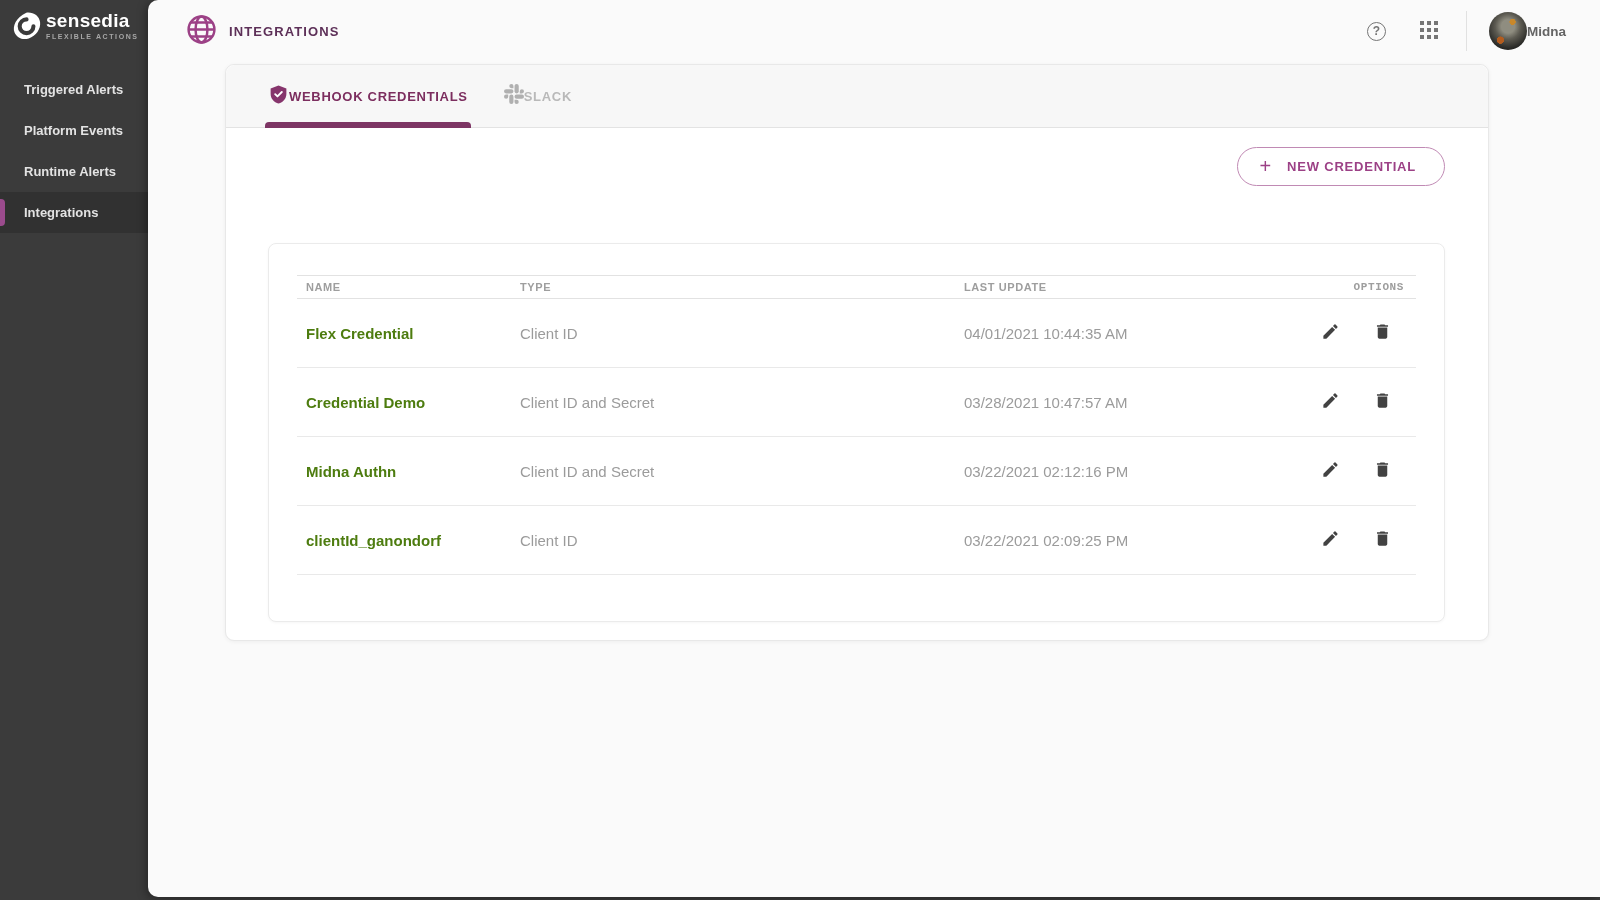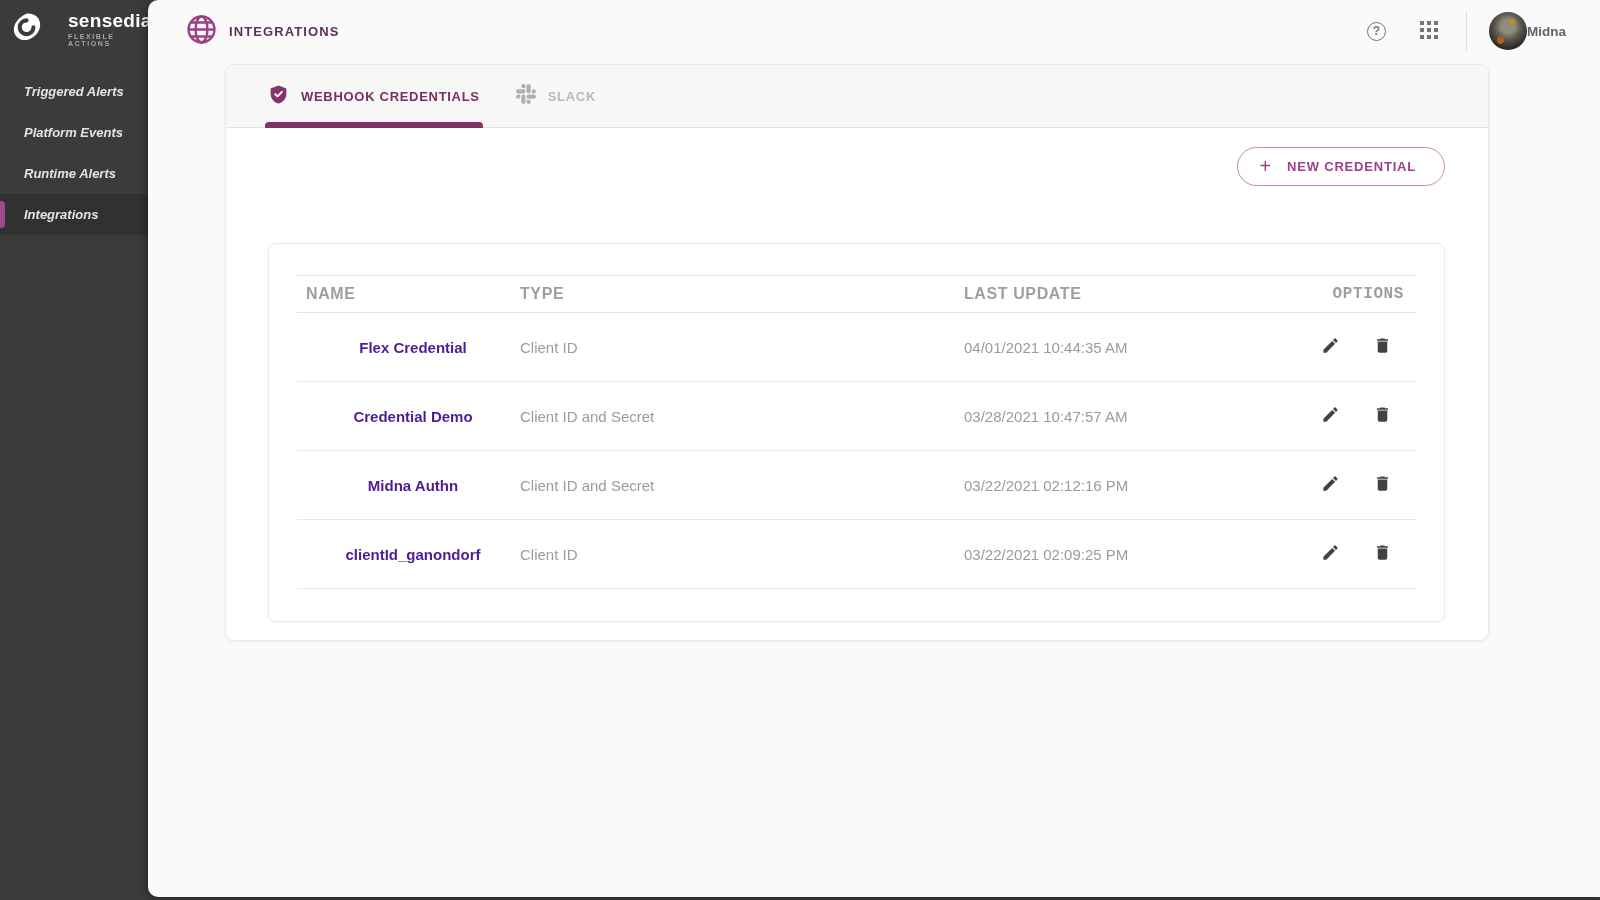--- a/index.html
+++ b/index.html
@@ -9,24 +9,24 @@
     background:#3b3b3b;
     overflow:hidden;
     position:relative;
   }
 
   
   .sidebar {
     position:absolute; left:0; top:0; width:148px; height:900px;
     background:#3b3b3b; z-index:1;
   }
-  .logo { display:flex; align-items:center; gap:26px; padding:11px 6px 10px 12px; cursor:pointer; }
+  .logo { display:flex; gap:4px; padding:11px 6px 10px 12px; cursor:pointer; }
   .logo-name { font-size:19px; font-weight:600; color:#ffffff; letter-spacing:.3px; line-height:1; }
   .logo-tagline { font-size:7px; letter-spacing:1.6px; color:#a7a7a7; margin-top:3px; font-weight:600; }
-  .nav { margin-top:14px;font-style:italic; }
+  .nav { margin-top:14px; }
   .nav-item {
     height:41px; display:flex; align-items:center; padding-left:24px;
     font-size:13px; font-weight:700; color:#e3e3e3; cursor:pointer; position:relative;
   }
   .nav-item.active { background:rgba(0,0,0,.16); }
   .nav-item.active::before {
     content:''; position:absolute; left:0; top:7px; bottom:7px; width:5px;
     background:#9b4b8d; border-radius:0 4px 4px 0;
   }
 
@@ -62,21 +62,21 @@
   
   .tabs-card {
     margin:2px 0 0 77px; width:1264px; height:577px;
     background:#ffffff; border:1px solid #e8e8e8; border-radius:9px;
     box-shadow:0 1px 4px rgba(0,0,0,.05); overflow:hidden;
   }
   .tab-strip {
     height:63px; background:#f7f7f7; border-bottom:1px solid #e3e3e3;
     display:flex; align-items:stretch; padding-left:39px; border-radius:9px 9px 0 0;
   }
-  .tab { display:flex; align-items:center; gap:12px; position:relative; padding:0 3px; cursor:pointer; }
+  .tab { display:flex; align-items:center; gap:0; position:relative; padding:0 3px; cursor:pointer; }
   .tab-label { font-size:13px; font-weight:700; letter-spacing:.7px; }
   .tab.active .tab-label { color:#7c2e5f; }
   .tab.active::after {
     content:''; position:absolute; left:0; right:0; bottom:-1px; height:6px;
     background:#7d3564; border-radius:4px 4px 0 0;
   }
   .tab.inactive { margin-left:30px; }
   .tab.inactive .tab-label { color:#b9b9b9; }
 
   .tab-content { padding:19px 43px 0 42px; }
@@ -92,27 +92,27 @@
   
   .table-card {
     margin-top:57px; height:379px; background:#ffffff;
     border:1px solid #ebebeb; border-radius:8px; box-shadow:0 1px 3px rgba(0,0,0,.04);
   }
   .table-wrap { padding:31px 28px 0 28px; }
   .thead, .trow {
     display:grid; grid-template-columns:223px 444px 1fr 140px; align-items:center;
   }
   .thead {
-    height:38px; border-top:1px solid #e2e2e2; border-bottom:1px solid #e2e2e2;
-    color:#9e9e9e; font-size:16px; font-weight:700; letter-spacing:.6px;
+    height:24px; border-top:1px solid #e2e2e2; border-bottom:1px solid #e2e2e2;
+    color:#9e9e9e; font-size:11px; font-weight:700; letter-spacing:.6px;
   }
   .th-name, .td-name { padding-left:9px; }
   .th-options { text-align:right; padding-right:12px;font-family:Liberation Mono, monospace; }
   .trow { height:69px; border-bottom:1px solid #e9e9e9; }
-  .td-name { font-size:15px; font-weight:700; color:#4c1d95;text-align:center; }
+  .td-name { font-size:15px; font-weight:700; color:#4d7c0f; }
   .td-type, .td-date { font-size:15px; color:#9b9b9b; }
   .td-options { display:flex; justify-content:flex-end; gap:29px; padding-right:22px; }
   .icon-btn { background:none; border:none; cursor:pointer; padding:2px; display:flex; }
 </style>
 </head>
 <body>
 
 <div class="sidebar">
   <div class="logo">
     <span>

